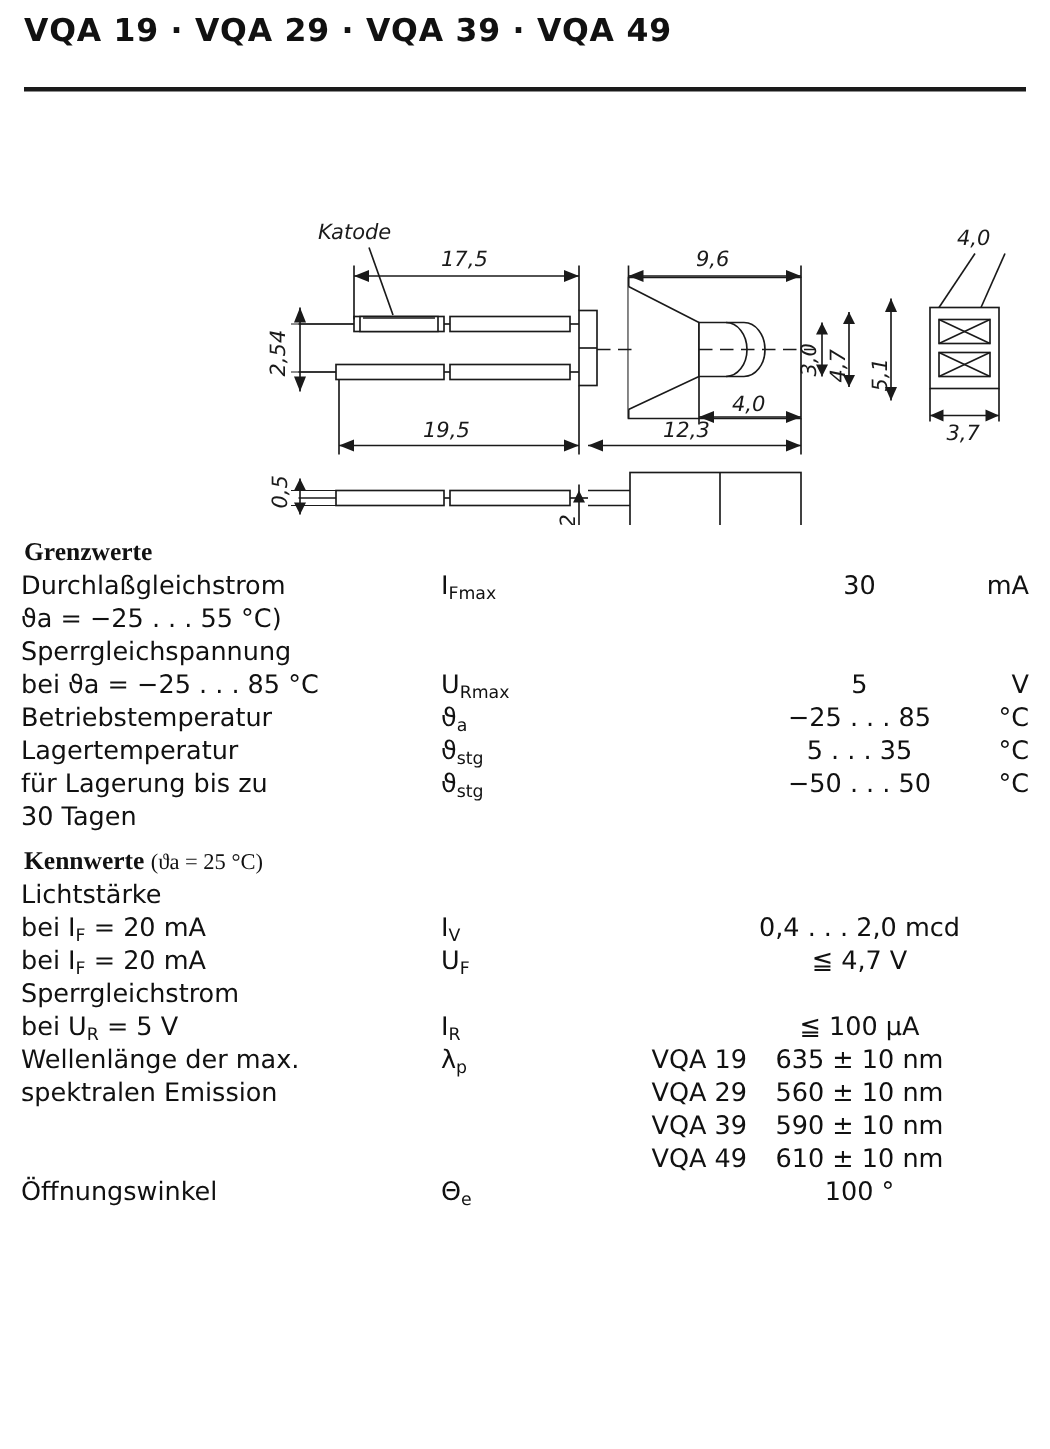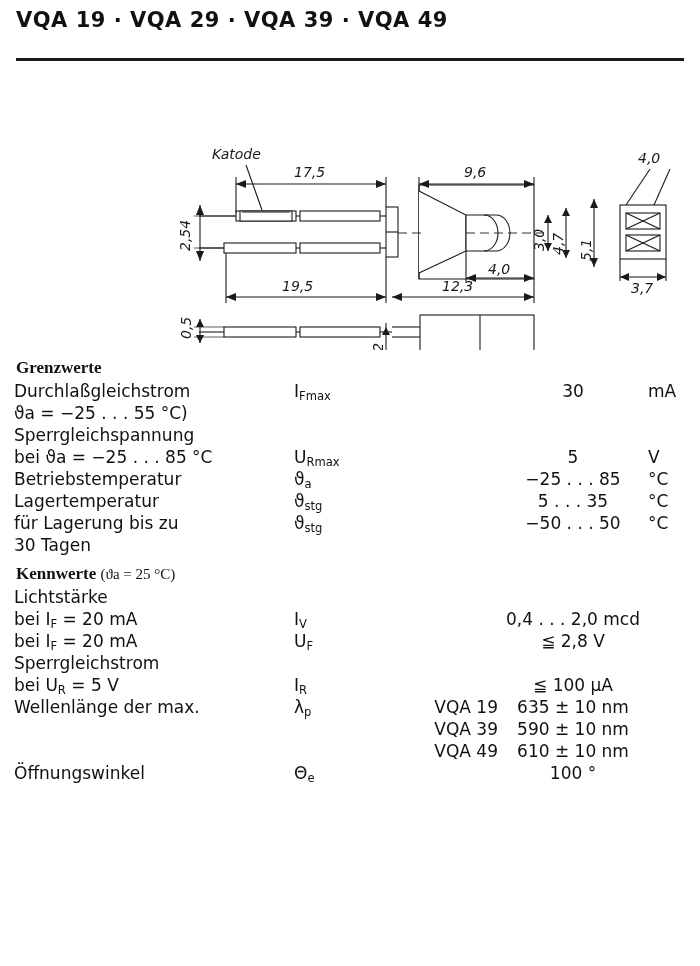--- a/index.html
+++ b/index.html
@@ -75,21 +75,21 @@
   }
   table.spec td {
     padding: 1px 0;
     vertical-align: baseline;
     white-space: nowrap;
   }
   td.c-label { width: 280px; padding-left: 2px; }
   td.c-sym   { width: 112px; margin-top: 36px; }
   td.c-part  { width: 92px; text-align: right; }
   td.c-val   { width: 150px; text-align: center; padding-right: 8px; }
-  td.c-unit  { text-align: left; padding-left: 6px; }
+  td.c-unit  { text-align: right; padding-left: 6px; }
   .indent { padding-left: 30px; }
   sub {
     font-size: 0.68em;
     vertical-align: baseline;
     position: relative;
     top: 0.28em;
   }
   .rowgap td { padding-top: 4px; }
 </style>
 </head>
@@ -321,21 +321,21 @@
         <td class="c-label indent"><span>bei I</span><sub>F</sub><span> = 20 mA</span></td>
         <td class="c-sym">I<sub>V</sub></td>
         <td class="c-part"></td>
         <td class="c-val">0,4 . . . 2,0 mcd</td>
         <td class="c-unit"></td>
       </tr>
       <tr>
         <td class="c-label indent"><span>bei I</span><sub>F</sub><span> = 20 mA</span></td>
         <td class="c-sym">U<sub>F</sub></td>
         <td class="c-part"></td>
-        <td class="c-val">≦ 2,8 V</td>
+        <td class="c-val">≦ 4,7 V</td>
         <td class="c-unit"></td>
       </tr>
       <tr>
         <td class="c-label">Sperrgleichstrom</td>
         <td class="c-sym"></td>
         <td class="c-part"></td>
         <td class="c-val"></td>
         <td class="c-unit"></td>
       </tr>
       <tr>
@@ -346,20 +346,27 @@
         <td class="c-unit"></td>
       </tr>
       <tr>
         <td class="c-label">Wellenlänge der max.</td>
         <td class="c-sym">λ<sub>p</sub></td>
         <td class="c-part">VQA 19</td>
         <td class="c-val">635 ± 10 nm</td>
         <td class="c-unit"></td>
       </tr>
       <tr>
+        <td class="c-label">spektralen Emission</td>
+        <td class="c-sym"></td>
+        <td class="c-part">VQA 29</td>
+        <td class="c-val">560 ± 10 nm</td>
+        <td class="c-unit"></td>
+      </tr>
+      <tr>
         <td class="c-label"></td>
         <td class="c-sym"></td>
         <td class="c-part">VQA 39</td>
         <td class="c-val">590 ± 10 nm</td>
         <td class="c-unit"></td>
       </tr>
       <tr>
         <td class="c-label"></td>
         <td class="c-sym"></td>
         <td class="c-part">VQA 49</td>

